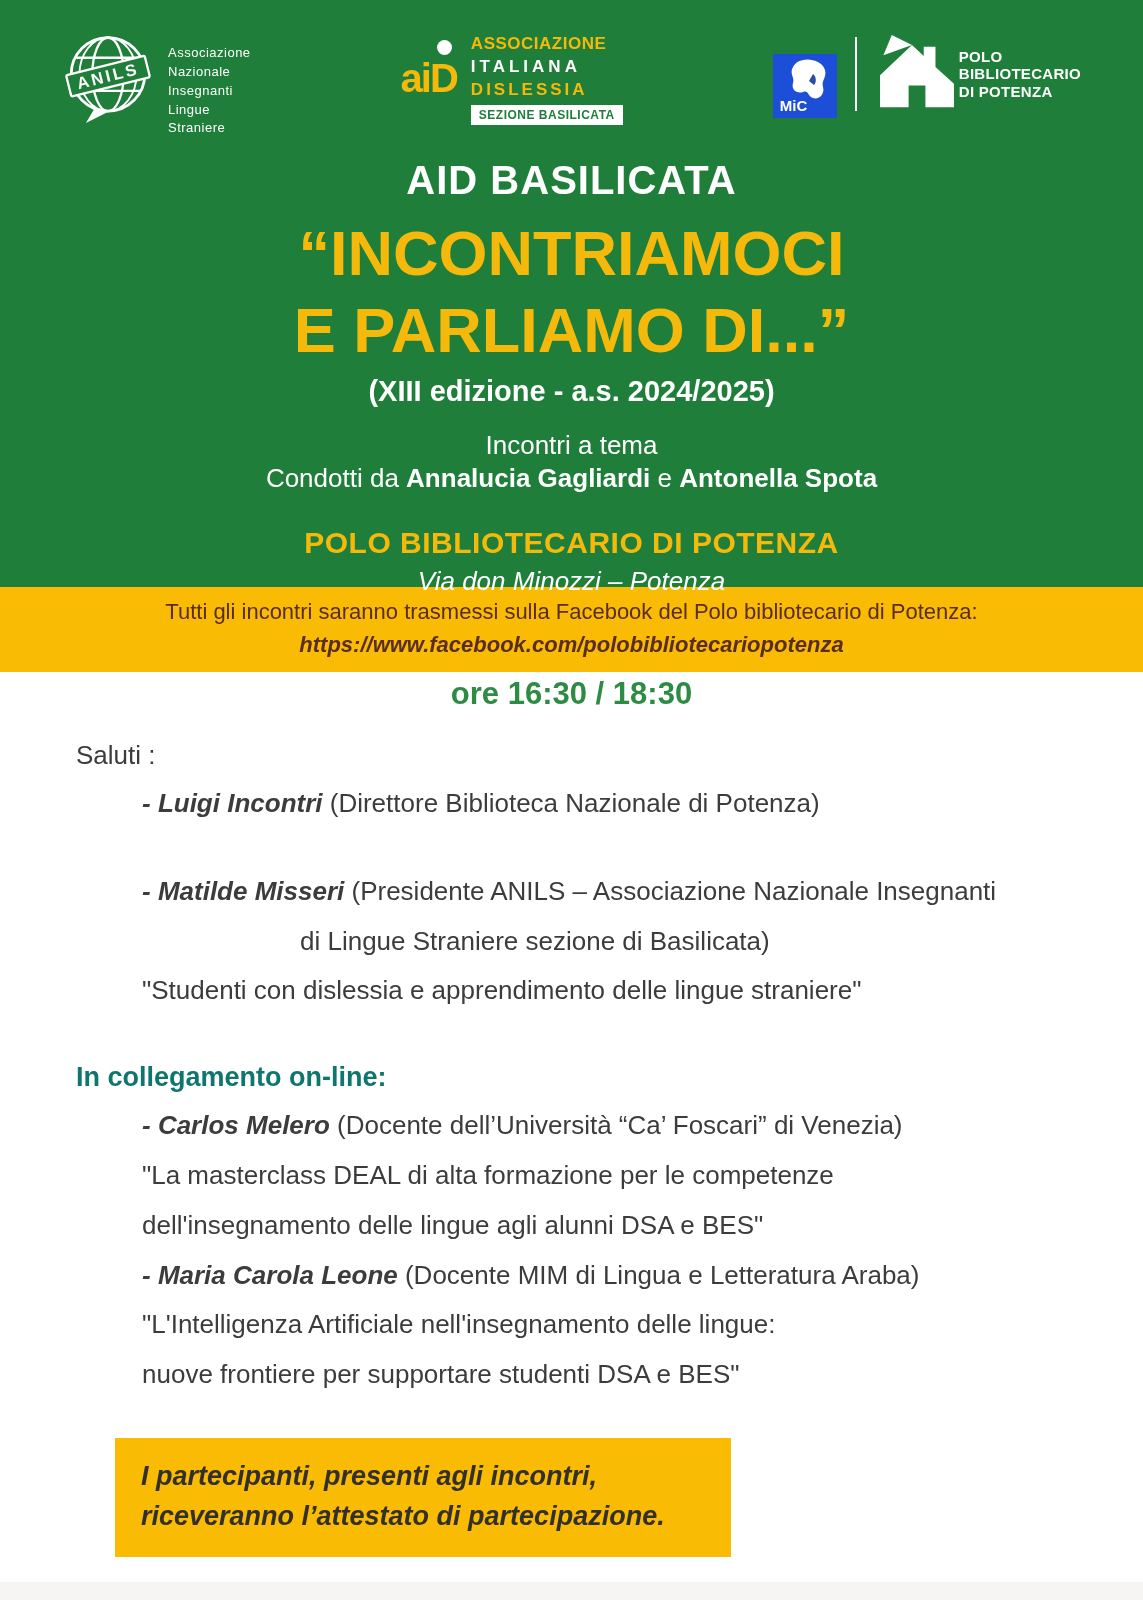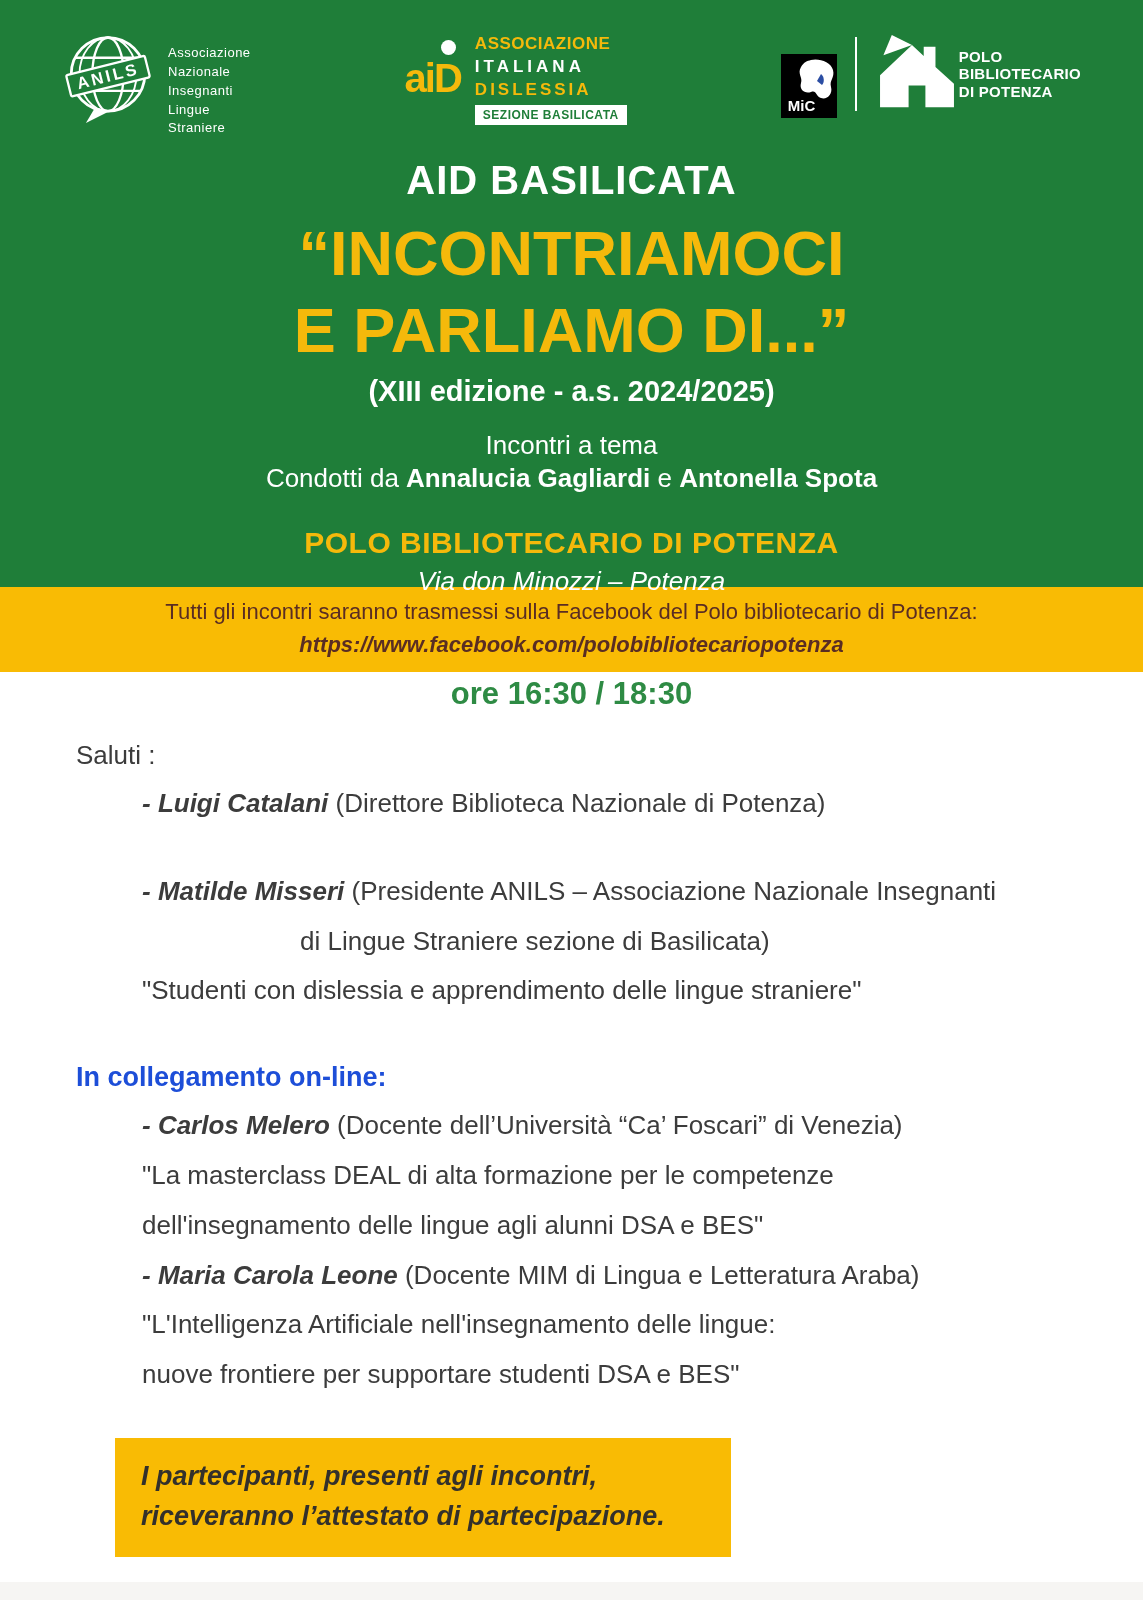--- a/index.html
+++ b/index.html
@@ -19,21 +19,21 @@
   .aid-mark { position:relative; color:#F5B90B; font-weight:bold; font-size:40px; line-height:76px; letter-spacing:-2px; }
   .aid-dot { position:absolute; left:36px; top:0px; width:15px; height:15px; border-radius:50%; background:#ffffff; }
   .aid-text { padding-top:4px; }
   .aid-line1 { color:#F5B90B; font-weight:bold; font-size:17px; letter-spacing:0.5px; }
   .aid-line2 { color:#ffffff; font-weight:bold; font-size:17px; letter-spacing:4px; margin-top:3px; }
   .aid-line3 { color:#F5B90B; font-weight:bold; font-size:17px; letter-spacing:3px; margin-top:3px; }
   .aid-badge { display:inline-block; background:#ffffff; color:#1F7E39; font-weight:bold; font-size:12px; padding:3px 8px; margin-top:5px; letter-spacing:0.5px; }
 
   
   .micpolo { display:flex; align-items:center; gap:18px; }
-  .mic-box { width:56px; height:64px; background:#000000; position:relative;margin-top:24px; }
+  .mic-box { width:64px; height:64px; background:#1d4ed8; position:relative;margin-top:24px; }
   .mic-label { position:absolute; left:7px; bottom:4px; color:#ffffff; font-size:15px; font-weight:bold; }
   .logo-divider { width:2px; height:74px; background:#ffffff; }
   .polo { display:flex; align-items:center; }
   .polo-text { color:#ffffff; font-weight:bold; font-size:15px; line-height:1.15; letter-spacing:0.3px; }
 
   
   .kicker { margin-top:20px; text-align:center; color:#ffffff; font-size:40px; font-weight:bold; letter-spacing:1px; }
   .main-title { text-align:center; color:#F5B90B; font-size:63px; font-weight:bold; line-height:1.22; margin-top:12px; letter-spacing:0px; }
   .edition { text-align:center; color:#ffffff; font-size:29px; font-weight:bold; margin-top:6px; }
   .subtitle { text-align:center; color:#ffffff; font-size:26px; margin-top:22px; }
@@ -52,21 +52,21 @@
   .date-heading { text-align:center; color:#2E8B44; font-size:54px; font-weight:bold; margin-top:30px; letter-spacing:0px; }
   .time-heading { text-align:center; color:#2E8B44; font-size:31px; font-weight:bold; margin-top:4px; }
 
   .saluti { font-size:26px; margin-top:28px; margin-left:14px; }
   .line { font-size:26px; line-height:1.3; }
   .indent1 { margin-left:80px; }
   .indent2 { margin-left:238px; }
   .mt-s { margin-top:16px; }
   .mt-l { margin-top:54px; }
   .speaker-name { font-weight:bold; font-style:italic; }
-  .online-label { color:#1d4ed8; font-size:27px; font-weight:bold; margin-top:54px; margin-left:14px; }
+  .online-label { color:#0f766e; font-size:27px; font-weight:bold; margin-top:54px; margin-left:14px; }
 
   .note-box { margin-top:46px; margin-left:53px; width:616px; background:#F9BB04; padding:18px 24px 20px 26px; color:#33302B; font-weight:bold; font-style:italic; font-size:27px; line-height:1.5; }
 
   .footer-strip { position:absolute; bottom:0; left:0; width:100%; height:18px; background:#F6F5F3; }
 </style>
 </head>
 <body>
 
 <div class="page">
 
@@ -164,21 +164,21 @@
     <a class="banner-url" href="#">https://www.facebook.com/polobibliotecariopotenza</a>
   </div>
 
   <div class="content">
 
     <div class="time-heading">ore 16:30 / 18:30</div>
 
     <div class="saluti">Saluti :</div>
 
     <div class="line indent1 mt-s">
-      <span class="speaker-name">- Luigi Catalani</span><span> (Direttore Biblioteca Nazionale di Potenza)</span>
+      <span class="speaker-name">- Luigi Incontri</span><span> (Direttore Biblioteca Nazionale di Potenza)</span>
     </div>
 
     <div class="line indent1 mt-l">
       <span class="speaker-name">- Matilde Misseri</span><span> (Presidente ANILS – Associazione Nazionale Insegnanti</span>
     </div>
     <div class="line indent2 mt-s">di Lingue Straniere sezione di Basilicata)</div>
     <div class="line indent1 mt-s">"Studenti con dislessia e apprendimento delle lingue straniere"</div>
 
     <div class="online-label">In collegamento on-line:</div>
 

